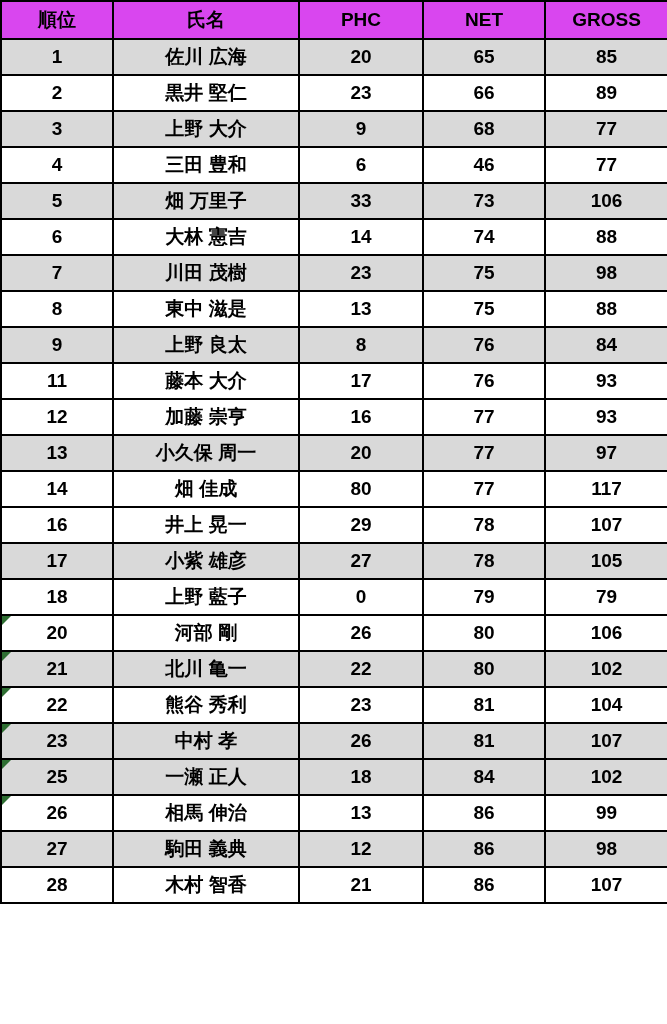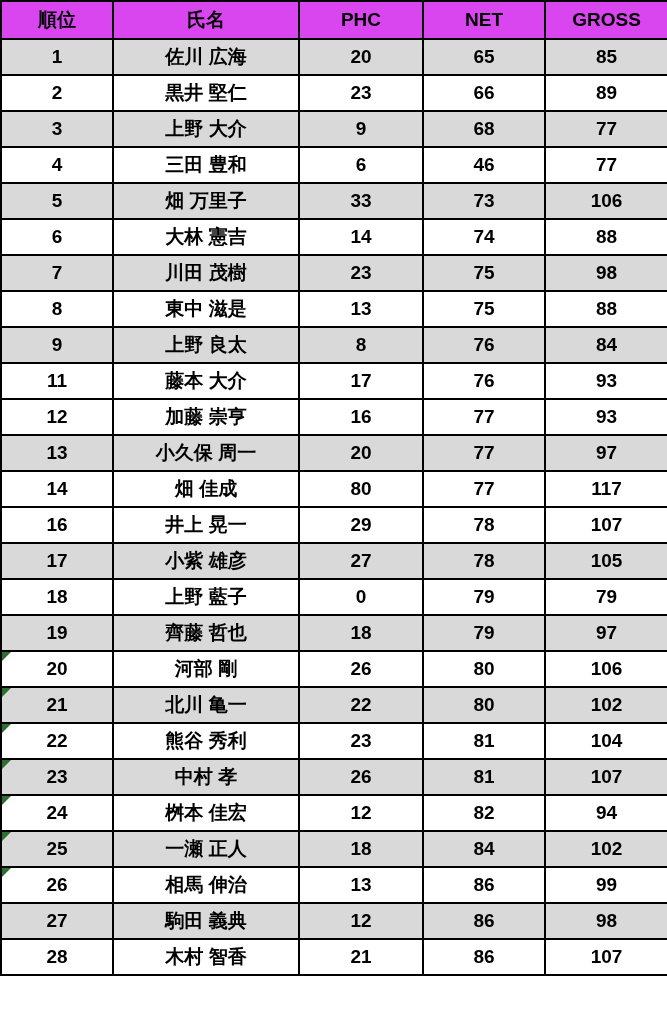--- a/index.html
+++ b/index.html
@@ -193,27 +193,20 @@
         <td>78</td>
         <td>105</td>
       </tr>
       <tr class="even">
         <td class="rank-cell">18</td>
         <td>上野 藍子</td>
         <td>0</td>
         <td>79</td>
         <td>79</td>
       </tr>
-      <tr class="odd">
-        <td class="rank-cell">19</td>
-        <td>齊藤 哲也</td>
-        <td>18</td>
-        <td>79</td>
-        <td>97</td>
-      </tr>
       <tr class="even">
         <td class="rank-cell flagged">20</td>
         <td>河部 剛</td>
         <td>26</td>
         <td>80</td>
         <td>106</td>
       </tr>
       <tr class="odd">
         <td class="rank-cell flagged">21</td>
         <td>北川 亀一</td>
@@ -228,27 +221,20 @@
         <td>81</td>
         <td>104</td>
       </tr>
       <tr class="odd">
         <td class="rank-cell flagged">23</td>
         <td>中村 孝</td>
         <td>26</td>
         <td>81</td>
         <td>107</td>
       </tr>
-      <tr class="even">
-        <td class="rank-cell flagged">24</td>
-        <td>桝本 佳宏</td>
-        <td>12</td>
-        <td>82</td>
-        <td>94</td>
-      </tr>
       <tr class="odd">
         <td class="rank-cell flagged">25</td>
         <td>一瀬 正人</td>
         <td>18</td>
         <td>84</td>
         <td>102</td>
       </tr>
       <tr class="even">
         <td class="rank-cell flagged">26</td>
         <td>相馬 伸治</td>

